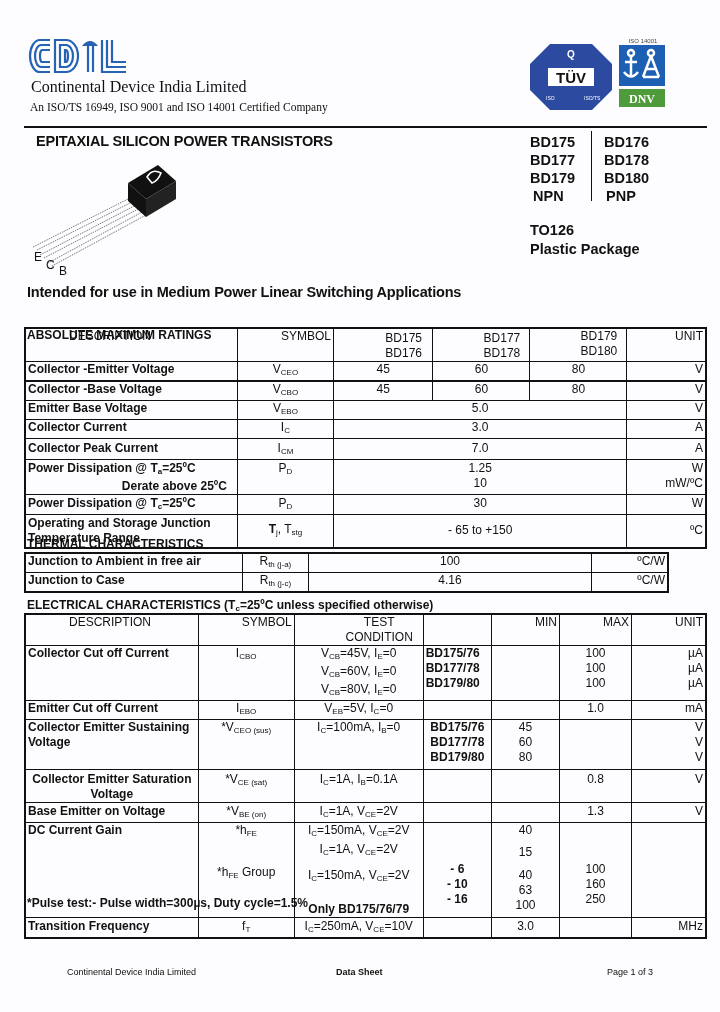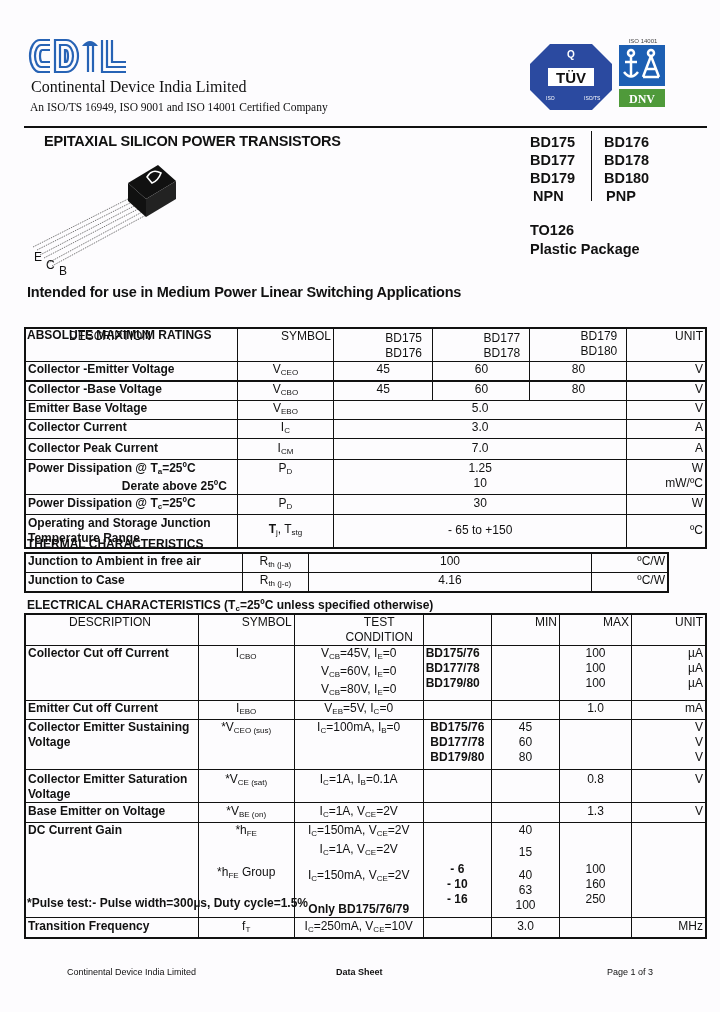--- a/index.html
+++ b/index.html
@@ -6,21 +6,21 @@
   html, body { width: 720px; height: 1012px; background: #fdfcfe; overflow: hidden; }
   body { position: relative; font-family: "Liberation Sans", sans-serif; color: #111; }
   .abs { position: absolute; }
 
   
   .logo-text { left: 28px; top: 37px; }
   .company-name { left: 31px; top: 78px; font-family: "Liberation Serif", serif; font-size: 16px; color: #111; }
   .iso-line { left: 30px; top: 101px; font-family: "Liberation Serif", serif; font-size: 11.5px; color: #111; }
   .hr-top { left: 24px; top: 126px; width: 683px; height: 2px; background: #111; }
 
-  .title { left: 44px; top: 133px; font-size: 14.5px; font-weight: bold; letter-spacing: -0.2px; }
+  .title { left: 36px; top: 133px; font-size: 14.5px; font-weight: bold; letter-spacing: -0.2px; }
   .parts { left: 530px; top: 133px; font-size: 14.5px; font-weight: bold; line-height: 18px; }
   .parts-col2 { left: 604px; top: 133px; font-size: 14.5px; font-weight: bold; line-height: 18px; }
   .parts-divider { left: 591px; top: 131px; width: 1px; height: 70px; background: #111; }
   .pkg { left: 530px; top: 221px; font-size: 14.5px; font-weight: bold; line-height: 19px; }
   .intended { left: 27px; top: 284px; font-size: 14.5px; font-weight: bold; letter-spacing: -0.2px; }
 
   .section-title { left: 27px; font-size: 12px; font-weight: bold; }
 
   table.dt { position: absolute; border-collapse: collapse; font-size: 12px; }
   table.dt td { border: 1px solid #111; padding: 0 2px; vertical-align: top; line-height: 15px; }
@@ -316,21 +316,21 @@
     </td>
     <td class="c"></td>
     <td class="r">
       <div>V</div>
       <div>V</div>
       <div>V</div>
     </td>
   </tr>
 
   <tr>
-    <td class="l" style="height:20px;padding-top:2px;">Collector Emitter Saturation Voltage</td>
+    <td class="l" style="height:20px;padding-top:2px;text-align:center;">Collector Emitter Saturation Voltage</td>
     <td class="c" style="padding-top:2px;"><span>*V</span><sub>CE (sat)</sub></td>
     <td class="c" style="padding-top:2px;"><span>I</span><sub>C</sub><span>=1A, I</span><sub>B</sub><span>=0.1A</span></td>
     <td></td>
     <td class="c"></td>
     <td class="c" style="padding-top:2px;">0.8</td>
     <td class="r" style="padding-top:2px;">V</td>
   </tr>
 
   <tr>
     <td class="l" style="height:18px;padding-top:1px;">Base Emitter on Voltage</td>

